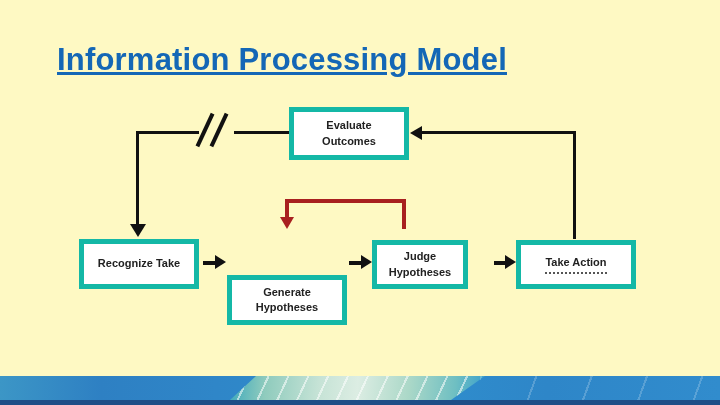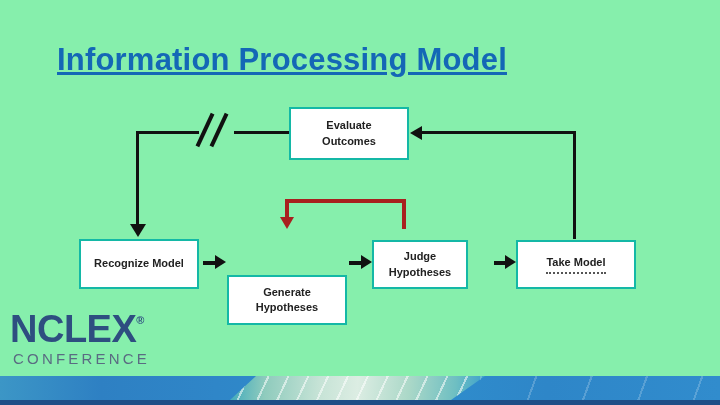--- a/index.html
+++ b/index.html
@@ -1,24 +1,24 @@
 <!DOCTYPE html>
 <html><head>
 <meta charset="utf-8">
 <style>
   html,body{margin:0;padding:0;background:#ffffff;}
   body{font-family:"Liberation Sans",sans-serif;}
-  .slide{position:relative;width:720px;height:405px;background:#86efac;overflow:hidden;}
+  .slide{position:relative;width:720px;height:405px;background:#fef9c3;overflow:hidden;}
 
   
   .title{position:absolute;left:57px;top:42px;font-size:31px;font-weight:700;
          color:#1467B6;text-decoration:underline;letter-spacing:0.2px;}
 
   
-  .box{position:absolute;box-sizing:border-box;border:2px solid #14b8a6;background:#ffffff;
+  .box{position:absolute;box-sizing:border-box;border:5px solid #14b8a6;background:#ffffff;
        display:flex;align-items:center;justify-content:center;text-align:center;
        font-size:11px;font-weight:700;color:#212121;line-height:1.4;white-space:pre-line;}
   .box-eval {left:289px;top:107px;width:120px;height:53px;}
   .box-recog{left:79px; top:239px;width:120px;height:50px;}
   .box-gen  {left:227px;top:239px;width:120px;height:50px;margin-top:36px;}
   .box-judge{left:372px;top:240px;width:96px;height:49px;}
   .box-take {left:516px;top:240px;width:120px;height:49px;}
   .dotted-underline{border-bottom:2px dotted #555;padding-bottom:1px;}
 
   
@@ -83,31 +83,31 @@
 
   <div class="title">Information Processing Model</div>
 
   <div>
 
     <div class="box box-eval">
       <span>Evaluate
 Outcomes</span>
     </div>
     <div class="box box-recog">
-      <span>Recognize Model</span>
+      <span>Recognize Take</span>
     </div>
     <div class="box box-gen">
       <span>Generate
 Hypotheses</span>
     </div>
     <div class="box box-judge">
       <span>Judge Hypotheses</span>
     </div>
     <div class="box box-take">
-      <span class="dotted-underline">Take Model</span>
+      <span class="dotted-underline">Take Action</span>
     </div>
 
     <div class="kline l-h2"></div>
     <div class="slash slash1"></div>
     <div class="slash slash2"></div>
     <div class="kline l-h1"></div>
     <div class="kline l-v1"></div>
     <div class="tri tri-down-black"></div>
 
     <div class="kline r-v"></div>
@@ -120,22 +120,20 @@
     <div class="tri tri-right t2"></div>
     <div class="shaft s3"></div>
     <div class="tri tri-right t3"></div>
 
     <div class="rline red-vr"></div>
     <div class="rline red-h"></div>
     <div class="rline red-vl"></div>
     <div class="tri tri-down-red"></div>
   </div>
 
-  <div class="logo-nclex"><span>NCLEX</span><span class="logo-reg">®</span></div>
-  <div class="logo-conf">CONFERENCE</div>
 
   <div class="bar">
     <div class="bar-facet-mint"></div>
     <div class="bar-facet-right"></div>
   </div>
   <div class="bar-strip"></div>
 
 </div>
 
 </body></html>

